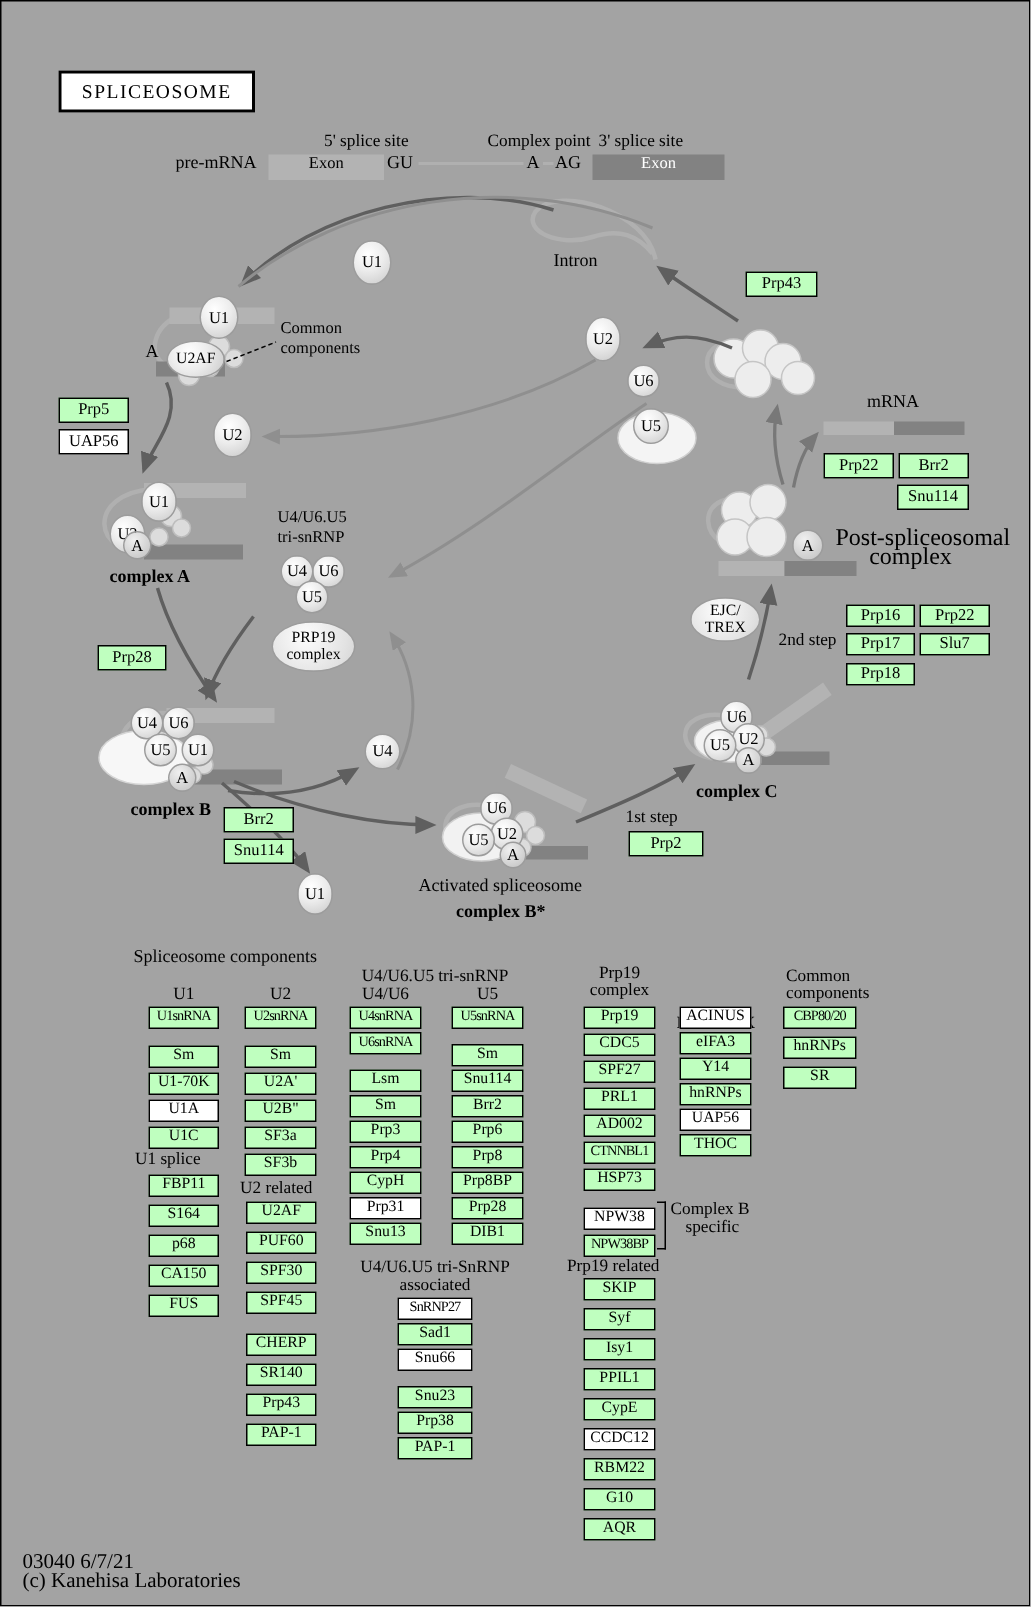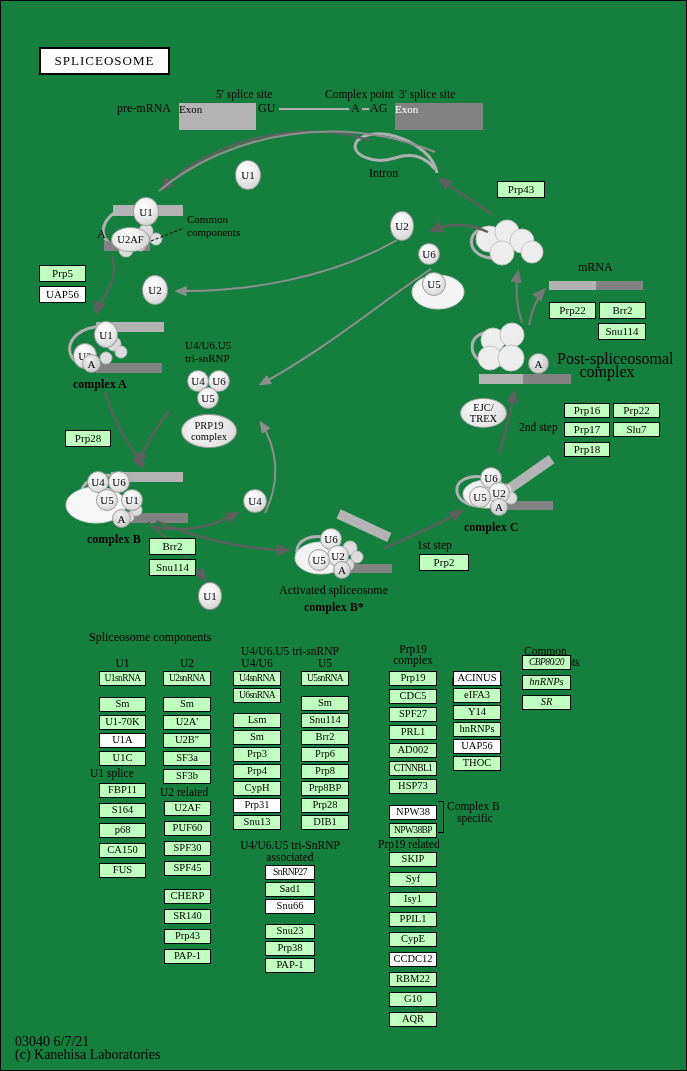--- a/index.html
+++ b/index.html
@@ -1,23 +1,23 @@
 <!DOCTYPE html>
 <html><head>
 <meta charset="utf-8">
 <style>
   html,body{margin:0;padding:0;background:#fff;}
-  .page{position:relative;width:685px;height:1069px;border:1px solid #000;background:#15803d;
+  .page{position:relative;width:685px;height:1069px;border:1px solid #000;background:#a3a3a3;
         font-family:"Liberation Serif",serif;color:#000;overflow:hidden;}
   svg.art{position:absolute;left:0;top:0;}
   .titlebox{position:absolute;left:38px;top:46px;width:127px;height:24px;border:2px solid #000;
             background:#fff;text-align:center;line-height:24px;font-size:13px;letter-spacing:1px;}
   .lbl{position:absolute;font-size:11.5px;line-height:12.5px;white-space:nowrap;}
   .blbl{position:absolute;font-size:12px;font-weight:bold;white-space:nowrap;}
-  .bar{position:absolute;height:27px;font-size:11px;text-align:left;line-height:12px;}
+  .bar{position:absolute;height:17px;font-size:11px;text-align:center;line-height:12px;}
   .bar.light{background:#b3b3b3;color:#000;}
   .bar.dark{background:#828282;color:#fff;}
   .ball{position:absolute;box-sizing:border-box;border:1px solid #9c9c9c;border-radius:50%;
         background:radial-gradient(circle at 38% 30%,#ffffff 0%,#ececec 45%,#c9c9c9 100%);
         display:flex;align-items:center;justify-content:center;font-size:11px;}
   .ball.aball{background:radial-gradient(circle at 38% 30%,#f0f0f0,#c0c0c0);}
   .ball.duo{flex-direction:column;font-size:10.5px;line-height:11px;background:
         radial-gradient(circle at 40% 30%,#fdfdfd,#e2e2e2 70%,#d2d2d2);}
   .pbox{position:absolute;box-sizing:border-box;height:17px;border:1px solid #000;background:#bfffbf;
         font-size:11px;text-align:center;line-height:14px;}
@@ -339,21 +339,21 @@
       <div class="gbox wh">ACINUS</div>
       <div class="gbox">eIFA3</div>
       <div class="gbox">Y14</div>
       <div class="gbox">hnRNPs</div>
       <div class="gbox wh">UAP56</div>
       <div class="gbox">THOC</div>
     </div>
 
   <div class="chead" style="left:523px;top:644px;">Common</div>
   <div class="chead" style="left:523px;top:655px;">components</div>
-  <div class="col g5" style="left:521px;top:654px;width:49px;font-style:italic;">
+  <div class="col g5" style="left:521px;top:670px;width:49px;">
       <div class="gbox tight">CBP80/20</div>
       <div class="gbox">hnRNPs</div>
       <div class="gbox">SR</div>
     </div>
 
   <div class="chead" style="left:377px;top:837px;">Prp19 related</div>
   <div class="col g5" style="left:388px;top:851px;width:48px;">
       <div class="gbox">SKIP</div>
       <div class="gbox">Syf</div>
       <div class="gbox">Isy1</div>

